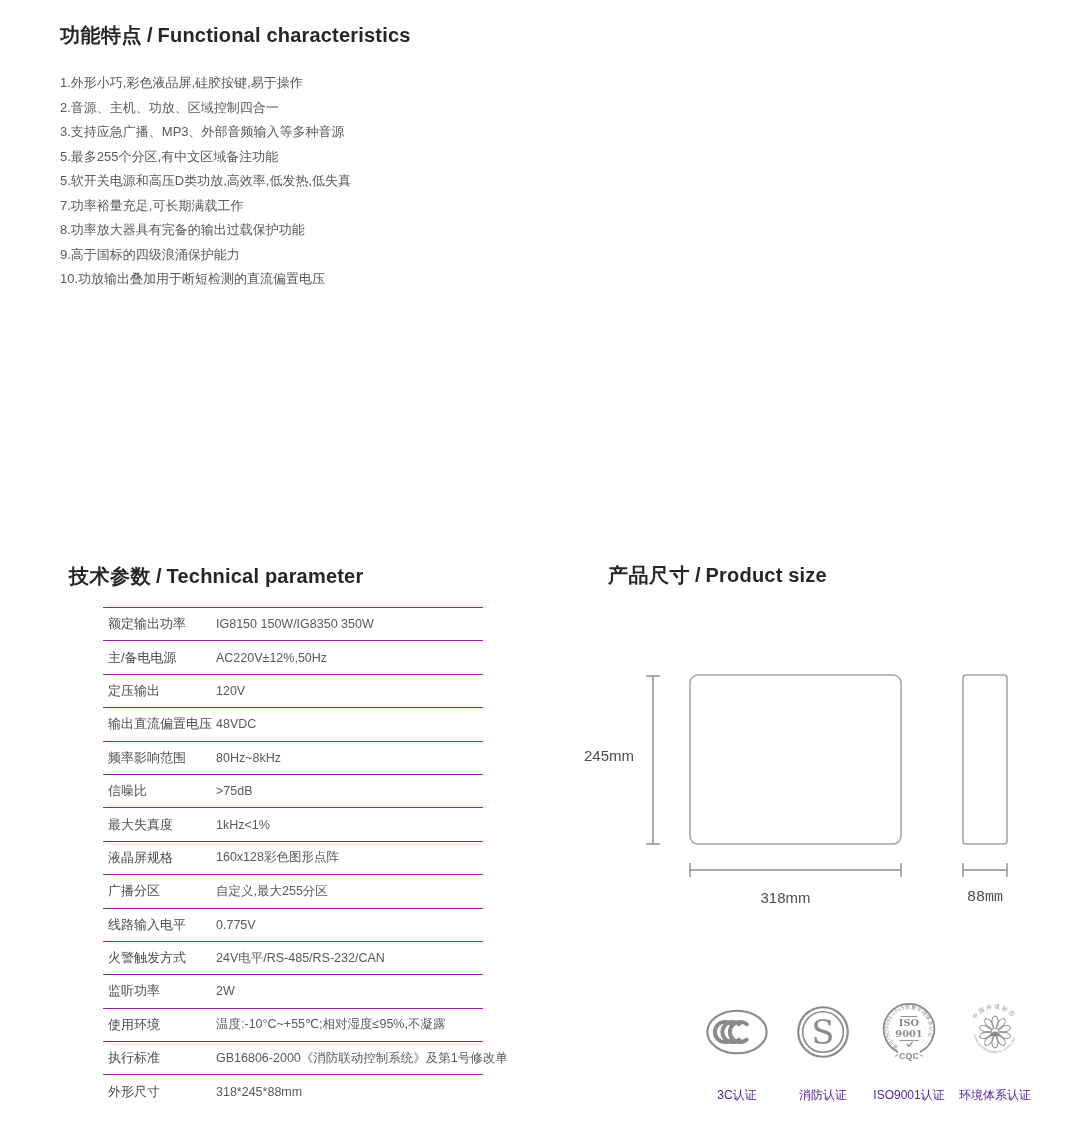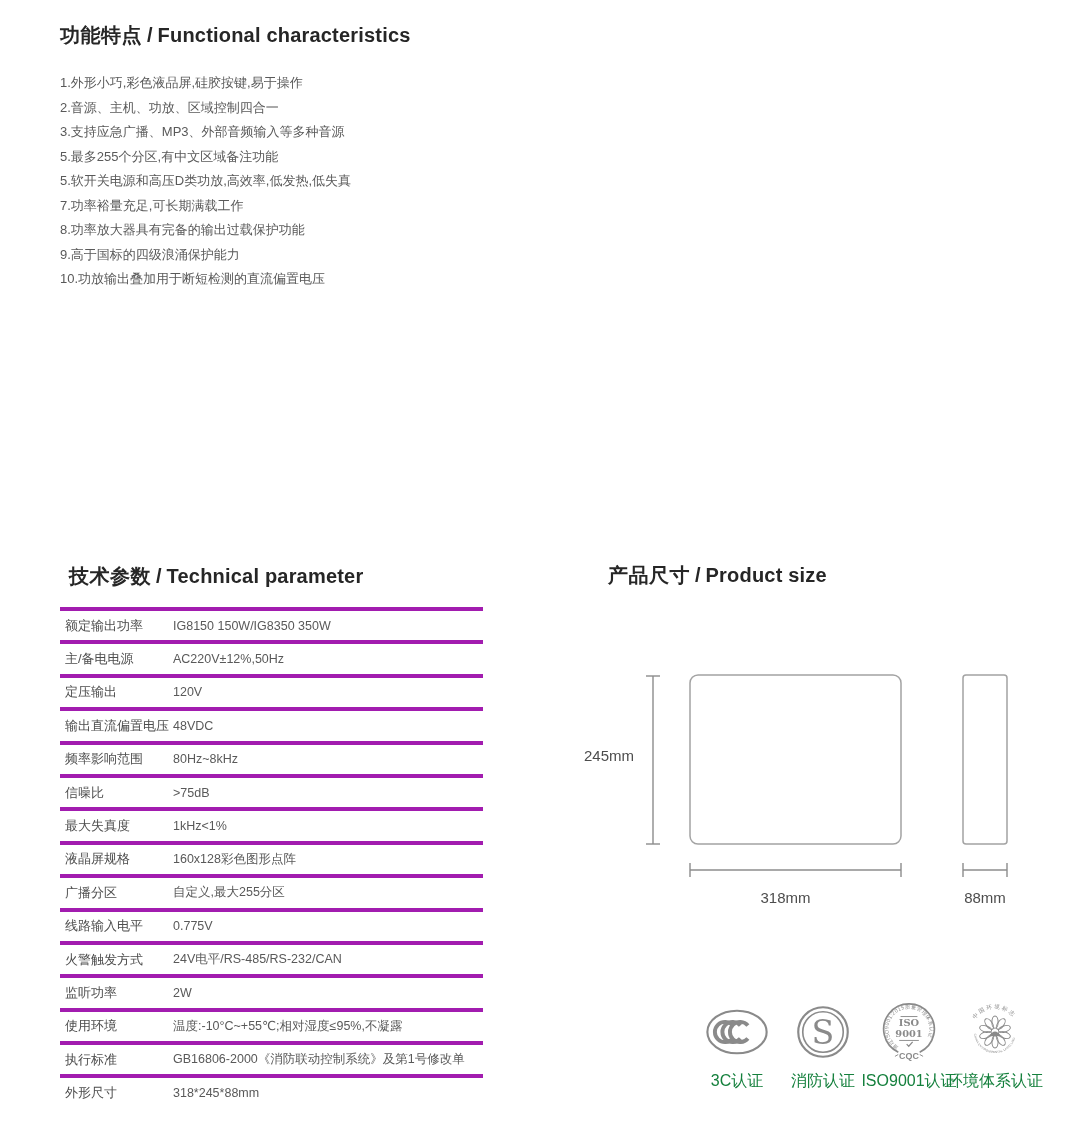--- a/index.html
+++ b/index.html
@@ -10,34 +10,34 @@
   }
   .sec-title { position:absolute; font-size:20px; color:#262626; white-space:nowrap; }
   .sec-title .zh { font-weight:700; letter-spacing:.5px; }
   .sec-title .sep { font-weight:700; margin:0 5px; }
   .sec-title .en { font-weight:700; letter-spacing:.2px; }
 
   .features { position:absolute; left:60px; top:71px; list-style:none; }
   .features li { font-size:13px; line-height:24.5px; color:#595959; white-space:nowrap; }
 
   .spec-table { position:absolute; left:60px; top:607px; width:423px; }
-  .spec-row { display:flex; align-items:center; height:33.4px; border-top:4px solid #a21caf; }
+  .spec-row { display:flex; align-items:center; height:33.4px; border-top:1px solid #a21caf;margin-left:43px; }
   .spec-row .lbl { width:113px; padding-left:5px; flex:none; font-size:13px; color:#4d4d4d; white-space:nowrap; }
   .spec-row .val { font-size:12.5px; color:#595959; white-space:nowrap; }
 
   .diagram { position:absolute; left:575px; top:660px; }
   .dim-label { position:absolute; font-size:15px; color:#4d4d4d; white-space:nowrap;text-align:center; }
   .dim-height { left:584px; top:747px; }
   .dim-width  { left:680px; top:889px; width:211px; text-align:center; }
-  .dim-depth  { left:948px; top:889px; width:74px;  text-align:center; }
+  .dim-depth  { left:948px; top:889px; width:74px;  text-align:center;font-family:Liberation Mono, monospace; }
 
   .certs { position:absolute; left:694px; top:1001px; width:344px; display:flex; }
   .cert { width:86px; display:flex; flex-direction:column; align-items:center; }
   .cert-logo { height:62px; display:flex; align-items:center; justify-content:center; }
-  .cert-label { margin-top:8px; font-size:16px; color:#15803d; white-space:nowrap; }
+  .cert-label { margin-top:24px; font-size:12px; color:#4c1d95; white-space:nowrap; }
   svg text { fill:#8a8a8a; }
 </style>
 </head>
 <body>
 
 <div class="page">
 
   <h2 class="sec-title" style="left:60px; top:22px;">
     <span class="zh">功能特点</span><span class="sep">/</span><span class="en">Functional characteristics</span>
   </h2>

